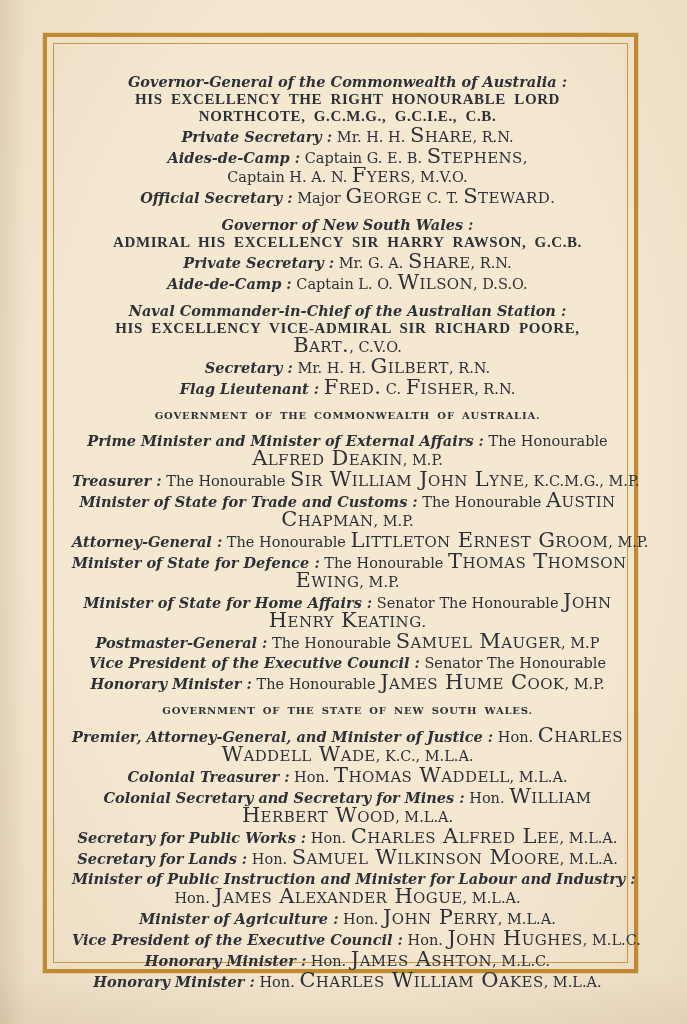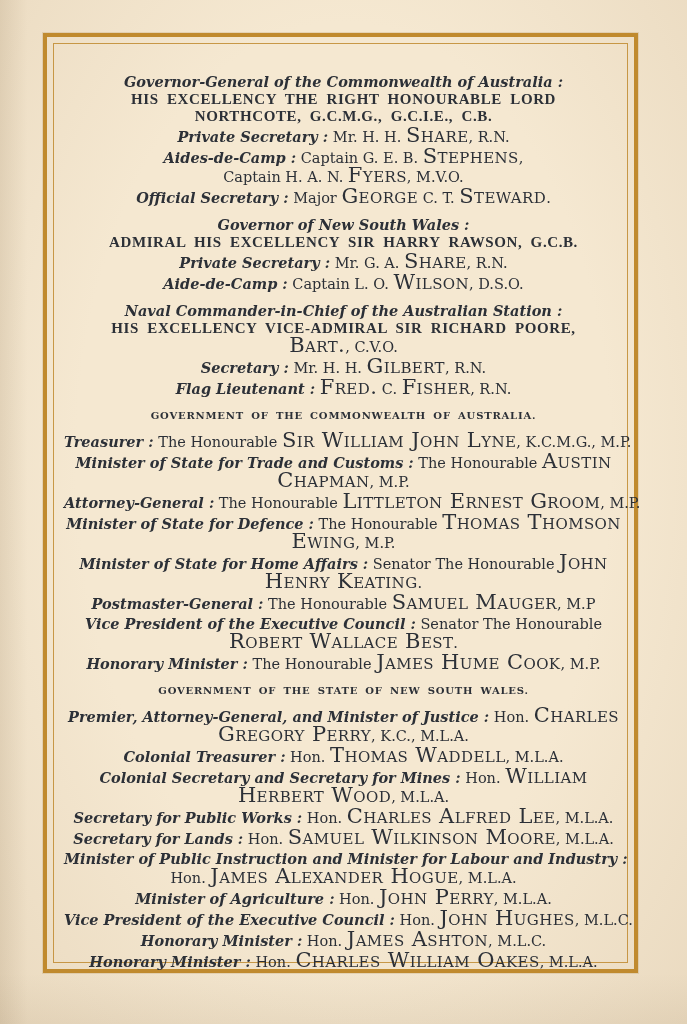--- a/index.html
+++ b/index.html
@@ -36,21 +36,21 @@
     box-shadow: 0 0 0 1px rgba(150,100,30,0.15);
   }
   .frame-inner {
     position: absolute;
     left: 53px; top: 43px; right: 59px; bottom: 61px;
     border: 1px solid var(--gold);
     opacity: 0.85;
   }
   .content {
     position: absolute;
-    left: 64px; right: 64px; top: 71px;
+    left: 72px; right: 64px; top: 71px;
     text-align: center;
     font-size: 14.5px;
   }
   .sec { margin-bottom: 9px; }
   .entry { margin: 2px 0; }
   .line {
     line-height: 17px;
     white-space: nowrap;
     text-align: center;
   }
@@ -113,20 +113,24 @@
         <div class="entry">
           <div class="line"><span class="seg-i">Secretary :</span><span class="seg-r"> Mr. H. H. </span><span class="seg-sc">Gilbert</span><span class="seg-r">, R.N.</span></div>
         </div>
         <div class="entry">
           <div class="line"><span class="seg-i">Flag Lieutenant :</span><span class="seg-r"> </span><span class="seg-sc">Fred.</span><span class="seg-r"> C. </span><span class="seg-sc">Fisher</span><span class="seg-r">, R.N.</span></div>
         </div>
       </section>
       <section class="sec">
         <div class="heading">GOVERNMENT OF THE COMMONWEALTH OF AUSTRALIA.</div>
         <div class="entry">
+          <div class="line"><span class="seg-i">Prime Minister and Minister of External Affairs :</span><span class="seg-r"> The Honourable</span></div>
+          <div class="line"><span class="seg-sc">Alfred Deakin</span><span class="seg-r">, M.P.</span></div>
+        </div>
+        <div class="entry">
           <div class="line"><span class="seg-i">Treasurer :</span><span class="seg-r"> The Honourable </span><span class="seg-sc">Sir William John Lyne</span><span class="seg-r">, K.C.M.G., M.P.</span></div>
         </div>
         <div class="entry">
           <div class="line"><span class="seg-i">Minister of State for Trade and Customs :</span><span class="seg-r"> The Honourable </span><span class="seg-sc">Austin</span></div>
           <div class="line"><span class="seg-sc">Chapman</span><span class="seg-r">, M.P.</span></div>
         </div>
         <div class="entry">
           <div class="line"><span class="seg-i">Attorney-General :</span><span class="seg-r"> The Honourable </span><span class="seg-sc">Littleton Ernest Groom</span><span class="seg-r">, M.P.</span></div>
         </div>
         <div class="entry">
@@ -135,31 +139,30 @@
         </div>
         <div class="entry">
           <div class="line"><span class="seg-i">Minister of State for Home Affairs :</span><span class="seg-r"> Senator The Honourable </span><span class="seg-sc">John</span></div>
           <div class="line"><span class="seg-sc">Henry Keating</span><span class="seg-r">.</span></div>
         </div>
         <div class="entry">
           <div class="line"><span class="seg-i">Postmaster-General :</span><span class="seg-r"> The Honourable </span><span class="seg-sc">Samuel Mauger</span><span class="seg-r">, M.P</span></div>
         </div>
         <div class="entry">
           <div class="line"><span class="seg-i">Vice President of the Executive Council :</span><span class="seg-r"> Senator The Honourable</span></div>
-          <div class="line"><span class="seg-sc">Robert Wallace Best</span><span class="seg-r">.</span></div>
         </div>
         <div class="entry">
           <div class="line"><span class="seg-i">Honorary Minister :</span><span class="seg-r"> The Honourable </span><span class="seg-sc">James Hume Cook</span><span class="seg-r">, M.P.</span></div>
         </div>
       </section>
       <section class="sec">
         <div class="heading">GOVERNMENT OF THE STATE OF NEW SOUTH WALES.</div>
         <div class="entry">
           <div class="line"><span class="seg-i">Premier, Attorney-General, and Minister of Justice :</span><span class="seg-r"> Hon. </span><span class="seg-sc">Charles</span></div>
-          <div class="line"><span class="seg-sc">Gregory Perry</span><span class="seg-r">, K.C., M.L.A.</span></div>
+          <div class="line"><span class="seg-sc">Waddell Wade</span><span class="seg-r">, K.C., M.L.A.</span></div>
         </div>
         <div class="entry">
           <div class="line"><span class="seg-i">Colonial Treasurer :</span><span class="seg-r"> Hon. </span><span class="seg-sc">Thomas Waddell</span><span class="seg-r">, M.L.A.</span></div>
         </div>
         <div class="entry">
           <div class="line"><span class="seg-i">Colonial Secretary and Secretary for Mines :</span><span class="seg-r"> Hon. </span><span class="seg-sc">William</span></div>
           <div class="line"><span class="seg-sc">Herbert Wood</span><span class="seg-r">, M.L.A.</span></div>
         </div>
         <div class="entry">
           <div class="line"><span class="seg-i">Secretary for Public Works :</span><span class="seg-r"> Hon. </span><span class="seg-sc">Charles Alfred Lee</span><span class="seg-r">, M.L.A.</span></div>

